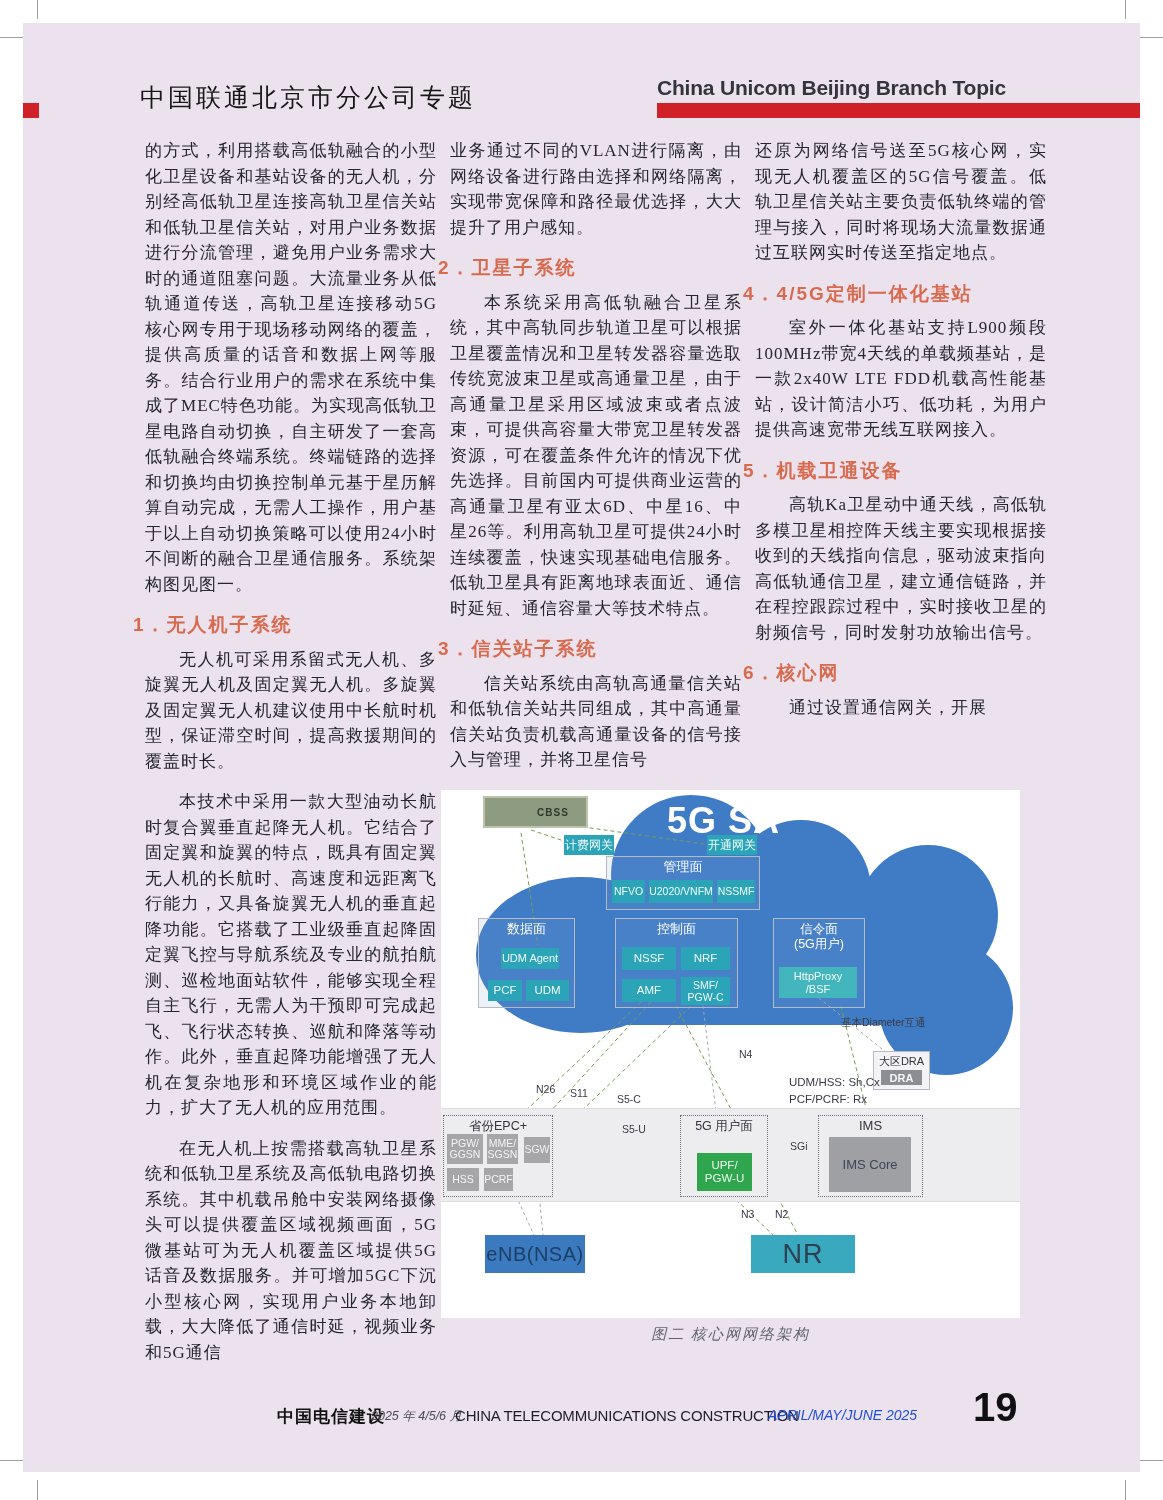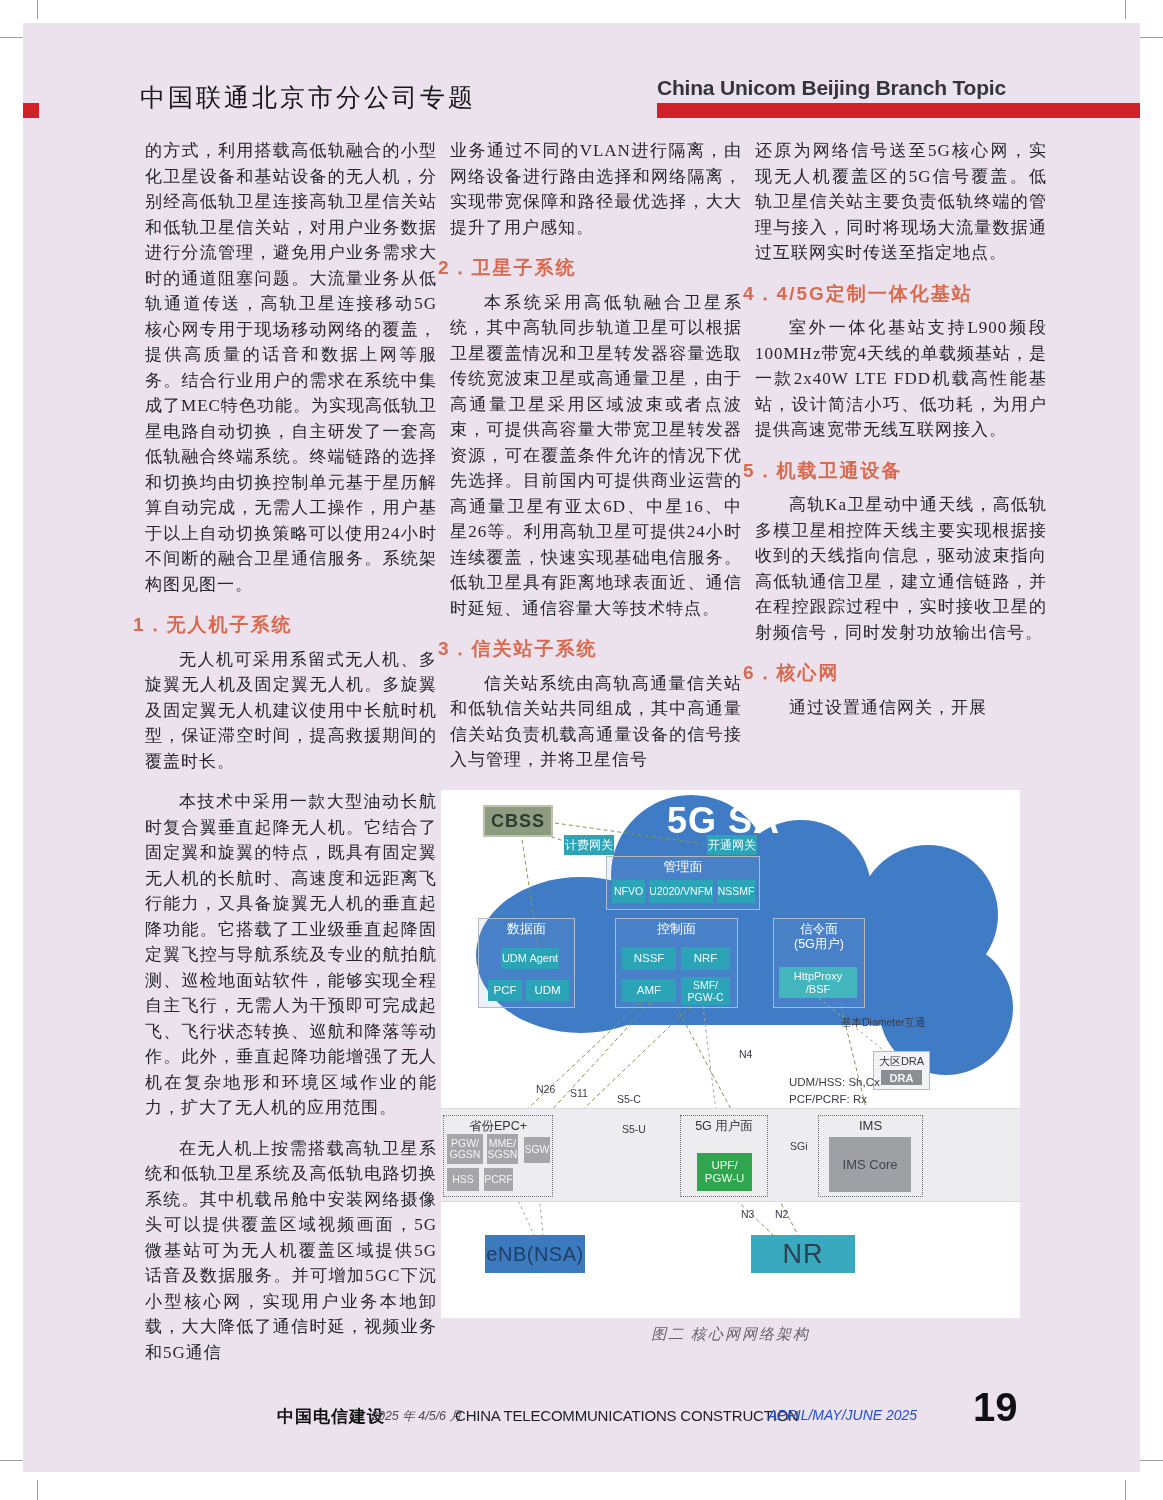--- a/index.html
+++ b/index.html
@@ -122,21 +122,21 @@
         <line x1="400" y1="216" x2="432" y2="347"></line>
       </g>
       <g fill="none" stroke="#a2a6ad" stroke-width="1" stroke-dasharray="3 3">
         <line x1="262" y1="216" x2="280" y2="362"></line>
         <line x1="378" y1="208" x2="452" y2="268"></line>
         <line x1="60" y1="373" x2="93" y2="445"></line>
         <line x1="95" y1="372" x2="102" y2="445"></line>
       </g>
     </svg>
 
-    <div class="node" style="left:42px;top:15px;width:66px;height:28px;background:#8d9c80;border:2px solid #bcc4ad;color:#2e3a2e;font-weight:bold;font-size:18px;letter-spacing:1px;">CBSS</div>
+    <div class="node" style="left:42px;top:6px;width:66px;height:28px;background:#8d9c80;border:2px solid #bcc4ad;color:#2e3a2e;font-weight:bold;font-size:10px;letter-spacing:1px;padding-left:35px;">CBSS</div>
     <div class="cloud-title">5G SA</div>
     <div class="node teal" style="left:123px;top:45px;width:50px;height:20px;font-size:12px;">计费网关</div>
     <div class="node teal" style="left:266px;top:45px;width:50px;height:20px;font-size:12px;">开通网关</div>
 
     <div class="grp" style="left:165px;top:66px;width:152px;height:52px;">
       <div class="gtitle">管理面</div>
       <div class="node teal" style="left:5px;top:23px;width:33px;height:23px;font-size:10.5px;">NFVO</div>
       <div class="node teal" style="left:42px;top:23px;width:64px;height:23px;font-size:10.5px;">U2020/VNFM</div>
       <div class="node teal" style="left:110px;top:23px;width:38px;height:23px;font-size:10.5px;">NSSMF</div>
     </div>

